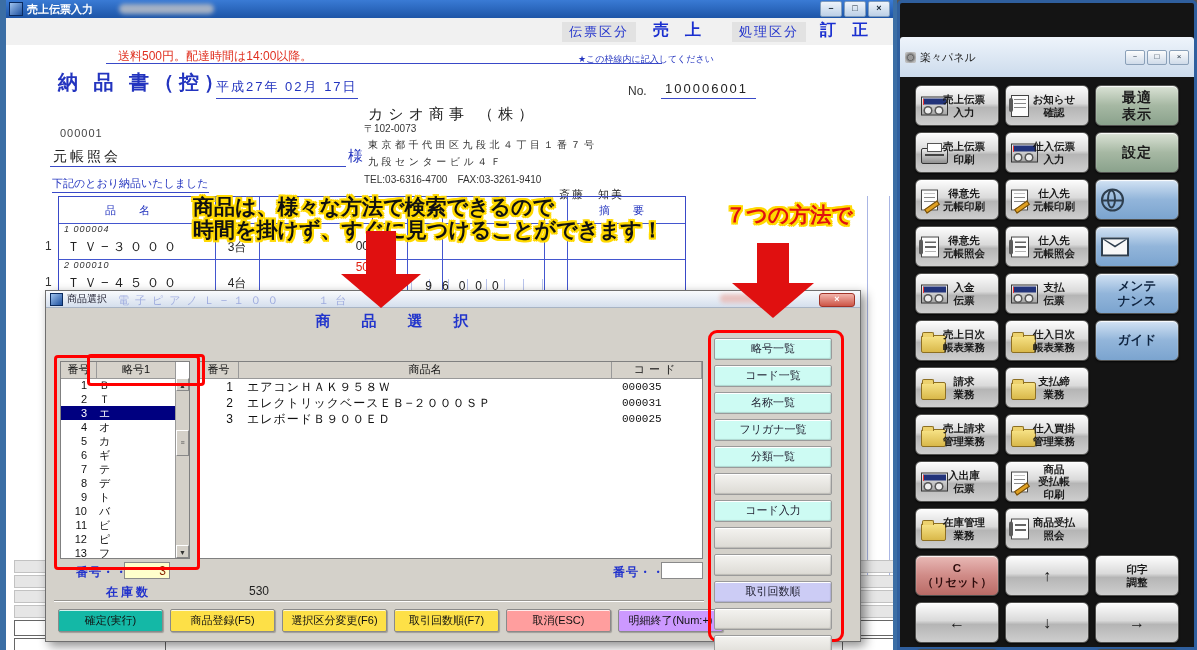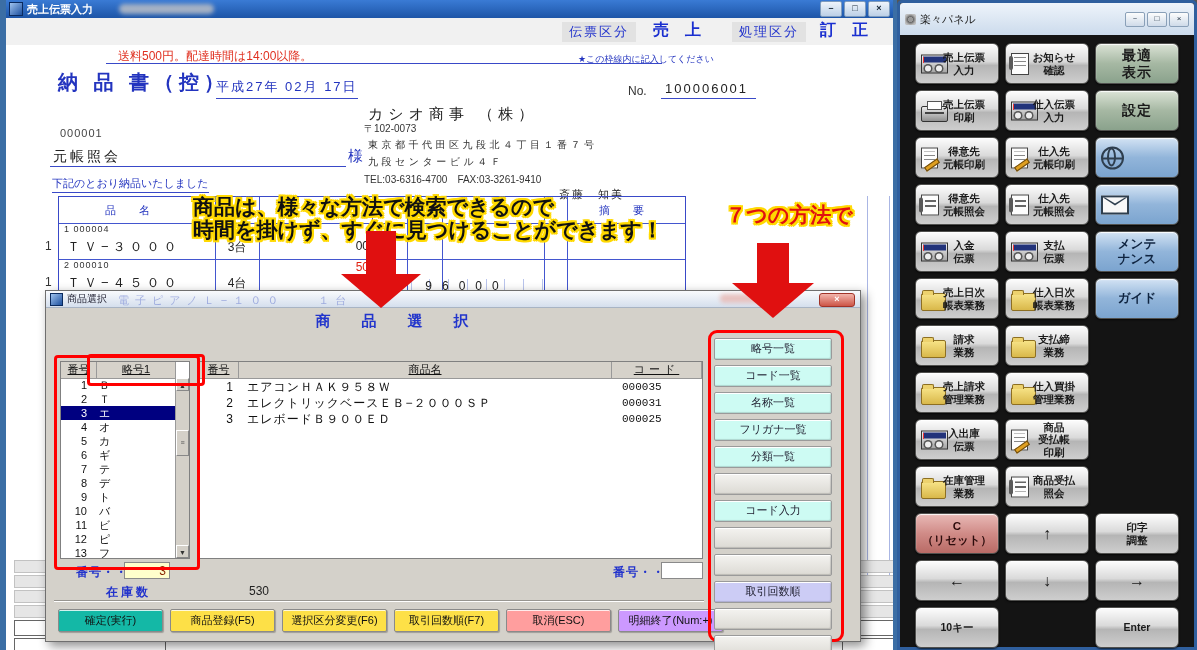--- a/index.html
+++ b/index.html
@@ -22,21 +22,21 @@
   .abs{position:absolute;}
   .blue{color:#2334bf;}
   .red{color:#e03020;}
   .uline{border-bottom:1.5px solid #3949c8;}
   
   .slip-tb{position:absolute;left:52px;top:151px;width:628px;height:162px;border:1.5px solid #3949c8;box-sizing:border-box;}
   .col-line{position:absolute;top:0;bottom:0;width:0;border-left:1px solid #4356cf;}
   .tb-hrow{position:absolute;left:0;right:0;top:0;height:26px;border-bottom:1px solid #4356cf;}
   .tb-hlab{position:absolute;top:6px;color:#2334bf;font-size:11px;letter-spacing:6px;}
   .srow{position:absolute;left:0;right:0;height:36px;border-bottom:1px solid #4356cf;}
-  .scode{position:absolute;left:5px;top:1px;font-size:9px;color:#333;letter-spacing:1px;}
+  .scode{position:absolute;left:5px;top:1px;font-size:9px;color:#333;letter-spacing:1px;font-style:italic;}
   .sname{position:absolute;left:8px;top:15px;font-size:13px;color:#222;letter-spacing:4px;}
   .sqty{position:absolute;left:156px;width:44px;top:16px;font-size:12px;color:#222;text-align:center;}
   .sprice{position:absolute;left:200px;width:110px;top:16px;font-size:12px;color:#222;text-align:right;}
   .spricered{position:absolute;left:200px;width:110px;top:1px;font-size:12px;color:#e02010;text-align:right;}
   .samt{position:absolute;left:333px;width:150px;top:16px;font-size:12px;color:#222;text-align:center;
         letter-spacing:10px;padding-right:2px;
         background:repeating-linear-gradient(90deg,#b9c4ec 0,#b9c4ec 1px,transparent 1px,transparent 18.7px);margin-top:40px;}
   .rowno{position:absolute;font-size:12px;color:#333;}
   .vline-dec{position:absolute;width:0;border-left:1px solid #aab6e4;}
   .stack{position:absolute;}
@@ -60,21 +60,21 @@
   .dlg-tb .dicon{width:11px;height:11px;background:linear-gradient(135deg,#9fc3ef,#1c4f9e);border:1px solid #0a2a5e;margin-right:4px;}
   .dlg-title{font-size:10px;color:#223;}
   .ghostrow{position:absolute;left:72px;top:2px;font-size:11px;letter-spacing:6px;color:rgba(80,100,200,.45);}
   .pinkblob{position:absolute;right:80px;top:3px;width:60px;height:9px;background:#e8b7b2;border-radius:4px;filter:blur(2px);opacity:.8;}
   .dlg-close{position:absolute;right:5px;top:2px;width:34px;height:12px;border:1px solid #a03328;border-radius:3px;
              background:linear-gradient(180deg,#f2b5ac,#cd5547);color:#fff;font-size:9px;line-height:11px;text-align:center;font-weight:bold;}
   .dlg-head{position:absolute;left:0;top:21px;width:700px;text-align:center;color:#2235cc;
             font-size:15px;font-weight:bold;letter-spacing:8px;}
   .redrect{position:absolute;border:3px solid #f00;border-radius:4px;z-index:4;pointer-events:none;}
   .listbox{position:absolute;background:#fff;border:1px solid #808080;box-sizing:border-box;}
-  .lhdr{display:flex;height:16px;background:#d6d2ca;border-bottom:1px solid #999;font-size:11px;color:#111;text-decoration:underline;}
+  .lhdr{display:flex;height:16px;background:#d6d2ca;border-bottom:1px solid #999;font-size:11px;color:#111;}
   .lhdr span{border-right:1px solid #999;box-sizing:border-box;text-align:center;line-height:15px;}
   .al-rows{position:absolute;left:0;top:16px;right:13px;bottom:0;overflow:hidden;}
   .al-row{display:flex;height:14px;font-size:11px;line-height:14px;color:#111;}
   .al-row.selected{background:#000080;color:#fff;}
   .al-no{width:26px;text-align:right;}
   .al-ab{padding-left:12px;}
   .sbar{position:absolute;right:0;top:16px;bottom:0;width:13px;background:#d4d0c8;border-left:1px solid #999;}
   .sbtn{height:13px;font-size:7px;text-align:center;line-height:13px;color:#333;background:#d4d0c8;border:1px solid #fff;
         border-right-color:#888;border-bottom-color:#888;box-sizing:border-box;}
   .sdown{position:absolute;bottom:0;left:0;right:0;}
@@ -99,22 +99,22 @@
   .foot{position:absolute;left:12px;top:318px;display:flex;gap:7px;}
   .fb{height:21px;border:1px solid #8a8a8a;border-radius:2px;font-size:11px;line-height:20px;text-align:center;
       width:103px;color:#111;box-shadow:inset 0 1px 0 rgba(255,255,255,.8),1px 1px 1px rgba(0,0,0,.25);}
   .fb.gray{background:#14b8a6;text-align:center;}
   .fb.green{background:#fde047;}
   .fb.pink{background:#ff9e9e;}
   .fb.violet{background:#cc99ff;}
   
   .panel{position:absolute;left:897px;top:0;width:300px;height:650px;background:#141414;
          border:3px solid #2f5f9e;border-radius:5px 5px 0 0;box-sizing:border-box;z-index:8;}
-  .p-tb{height:32px;background:linear-gradient(180deg,#eef4fb,#ccdbec);display:flex;align-items:center;
-        padding:0 5px;border-radius:3px 3px 0 0;}
+  .p-tb{height:40px;background:linear-gradient(180deg,#eef4fb,#ccdbec);display:flex;align-items:center;
+        padding:0 5px;border-radius:3px 3px 0 0;margin-top:34px;}
   .p-tb .picon{width:11px;height:11px;background:radial-gradient(circle,#999 35%,#666 36%,#bbb 70%);border-radius:2px;margin-right:4px;}
   .p-title{font-size:11px;color:#222;}
   .p-ctrls{margin-left:auto;display:flex;gap:2px;}
   .p-ctrls .wbtn{width:18px;height:13px;background:linear-gradient(180deg,#fdfdfd,#cfdbe9);border:1px solid #8aa0b8;
         border-radius:2px;font-size:8px;line-height:11px;text-align:center;color:#234;}
   .p-grid{display:grid;grid-template-columns:repeat(3,1fr);grid-auto-rows:41px;gap:6px;padding:8px 15px;}
   .pb{position:relative;border-radius:6px;border:1px solid #50504e;display:flex;align-items:center;justify-content:center;
       font-size:10.5px;font-weight:bold;color:#1a1a1a;white-space:pre-line;text-align:center;line-height:1.2;
       box-shadow:inset 0 1px 1px rgba(255,255,255,.9),0 1px 2px rgba(0,0,0,.7);}
   .pb.s-gray{background:linear-gradient(180deg,#fdfdfd 0%,#dadada 45%,#b5b5b5 55%,#cecece 100%);}

